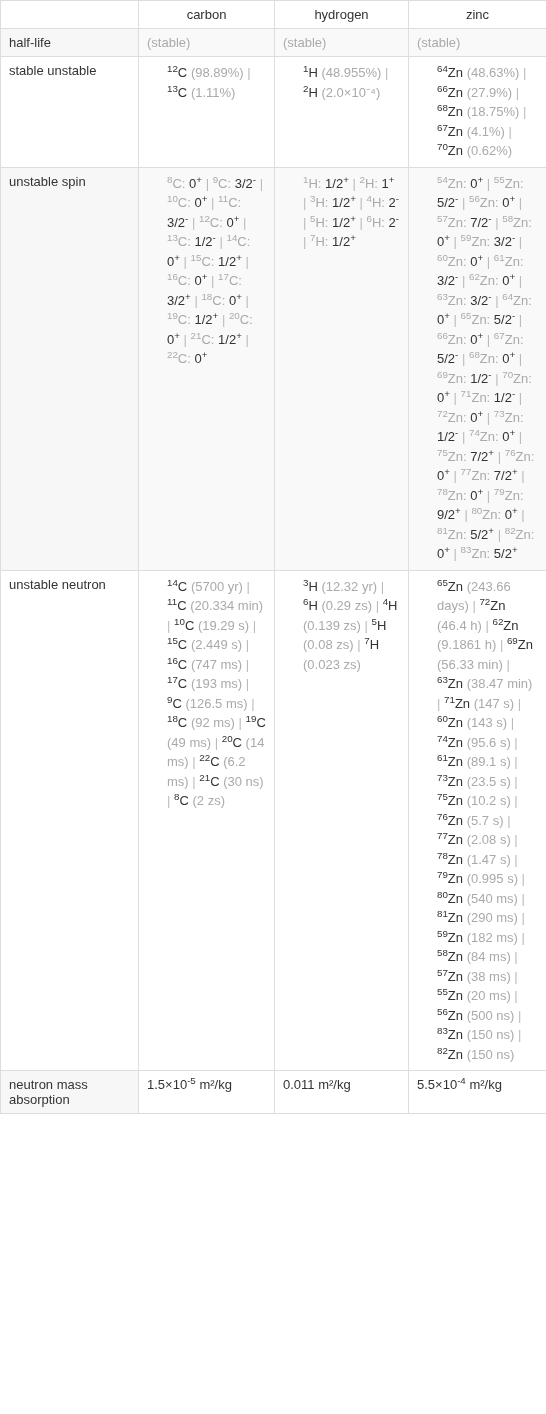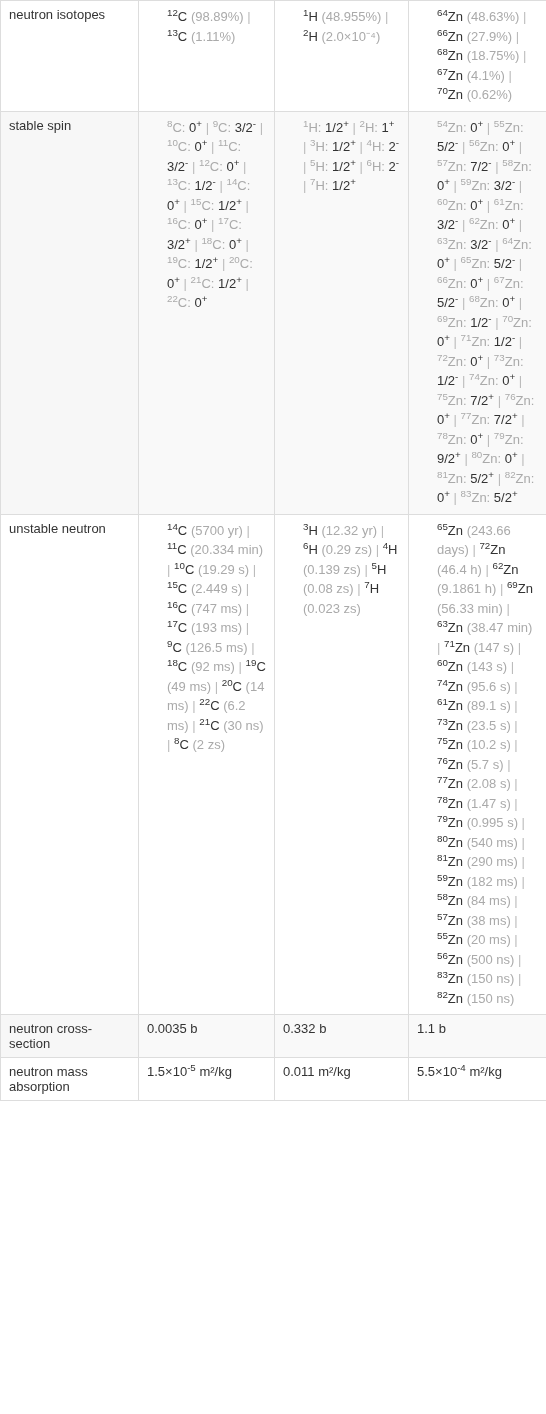--- a/index.html
+++ b/index.html
@@ -53,49 +53,55 @@
 <body>
 
 <table>
   <colgroup>
     <col class="label">
       <col class="c1">
       <col class="c2">
       <col class="c3">
   </colgroup>
   <tbody>
-
+      <tr>
+    <th></th>
+    <th>carbon</th>
+    <th>hydrogen</th>
+    <th>zinc</th>
+  </tr>
 
   <tr>
-    <td class="row-label">neutron isotopes</td>
+    <td class="row-label">half-life</td>
+    <td class="gray shade">(stable)</td>
+    <td class="gray shade">(stable)</td>
+    <td class="gray shade">(stable)</td>
+  </tr>
+
+  <tr>
+    <td class="row-label">stable unstable</td>
     <td class="entry"><span class="black"><sup>12</sup>C</span> <span class="gray">(98.89%)</span> <span class="sep">|</span> <span class="black"><sup>13</sup>C</span> <span class="gray">(1.11%)</span></td>
     <td class="entry"><span class="black"><sup>1</sup>H</span> <span class="gray">(48.955%)</span> <span class="sep">|</span> <span class="black"><sup>2</sup>H</span> <span class="gray">(2.0×10⁻⁴)</span></td>
     <td class="entry"><span class="black"><sup>64</sup>Zn</span> <span class="gray">(48.63%)</span> <span class="sep">|</span> <span class="black"><sup>66</sup>Zn</span> <span class="gray">(27.9%)</span> <span class="sep">|</span> <span class="black"><sup>68</sup>Zn</span> <span class="gray">(18.75%)</span> <span class="sep">|</span> <span class="black"><sup>67</sup>Zn</span> <span class="gray">(4.1%)</span> <span class="sep">|</span> <span class="black"><sup>70</sup>Zn</span> <span class="gray">(0.62%)</span></td>
   </tr>
 
   <tr>
-    <td class="row-label shade">stable spin</td>
+    <td class="row-label shade">unstable spin</td>
     <td class="entry shade"><span class="gray"><sup>8</sup>C:</span> <span class="black">0<sup>+</sup></span> <span class="sep">|</span> <span class="gray"><sup>9</sup>C:</span> <span class="black">3/2<sup>-</sup></span> <span class="sep">|</span> <span class="gray"><sup>10</sup>C:</span> <span class="black">0<sup>+</sup></span> <span class="sep">|</span> <span class="gray"><sup>11</sup>C:</span> <span class="black">3/2<sup>-</sup></span> <span class="sep">|</span> <span class="gray"><sup>12</sup>C:</span> <span class="black">0<sup>+</sup></span> <span class="sep">|</span> <span class="gray"><sup>13</sup>C:</span> <span class="black">1/2<sup>-</sup></span> <span class="sep">|</span> <span class="gray"><sup>14</sup>C:</span> <span class="black">0<sup>+</sup></span> <span class="sep">|</span> <span class="gray"><sup>15</sup>C:</span> <span class="black">1/2<sup>+</sup></span> <span class="sep">|</span> <span class="gray"><sup>16</sup>C:</span> <span class="black">0<sup>+</sup></span> <span class="sep">|</span> <span class="gray"><sup>17</sup>C:</span> <span class="black">3/2<sup>+</sup></span> <span class="sep">|</span> <span class="gray"><sup>18</sup>C:</span> <span class="black">0<sup>+</sup></span> <span class="sep">|</span> <span class="gray"><sup>19</sup>C:</span> <span class="black">1/2<sup>+</sup></span> <span class="sep">|</span> <span class="gray"><sup>20</sup>C:</span> <span class="black">0<sup>+</sup></span> <span class="sep">|</span> <span class="gray"><sup>21</sup>C:</span> <span class="black">1/2<sup>+</sup></span> <span class="sep">|</span> <span class="gray"><sup>22</sup>C:</span> <span class="black">0<sup>+</sup></span></td>
     <td class="entry shade"><span class="gray"><sup>1</sup>H:</span> <span class="black">1/2<sup>+</sup></span> <span class="sep">|</span> <span class="gray"><sup>2</sup>H:</span> <span class="black">1<sup>+</sup></span> <span class="sep">|</span> <span class="gray"><sup>3</sup>H:</span> <span class="black">1/2<sup>+</sup></span> <span class="sep">|</span> <span class="gray"><sup>4</sup>H:</span> <span class="black">2<sup>-</sup></span> <span class="sep">|</span> <span class="gray"><sup>5</sup>H:</span> <span class="black">1/2<sup>+</sup></span> <span class="sep">|</span> <span class="gray"><sup>6</sup>H:</span> <span class="black">2<sup>-</sup></span> <span class="sep">|</span> <span class="gray"><sup>7</sup>H:</span> <span class="black">1/2<sup>+</sup></span></td>
     <td class="entry shade"><span class="gray"><sup>54</sup>Zn:</span> <span class="black">0<sup>+</sup></span> <span class="sep">|</span> <span class="gray"><sup>55</sup>Zn:</span> <span class="black">5/2<sup>-</sup></span> <span class="sep">|</span> <span class="gray"><sup>56</sup>Zn:</span> <span class="black">0<sup>+</sup></span> <span class="sep">|</span> <span class="gray"><sup>57</sup>Zn:</span> <span class="black">7/2<sup>-</sup></span> <span class="sep">|</span> <span class="gray"><sup>58</sup>Zn:</span> <span class="black">0<sup>+</sup></span> <span class="sep">|</span> <span class="gray"><sup>59</sup>Zn:</span> <span class="black">3/2<sup>-</sup></span> <span class="sep">|</span> <span class="gray"><sup>60</sup>Zn:</span> <span class="black">0<sup>+</sup></span> <span class="sep">|</span> <span class="gray"><sup>61</sup>Zn:</span> <span class="black">3/2<sup>-</sup></span> <span class="sep">|</span> <span class="gray"><sup>62</sup>Zn:</span> <span class="black">0<sup>+</sup></span> <span class="sep">|</span> <span class="gray"><sup>63</sup>Zn:</span> <span class="black">3/2<sup>-</sup></span> <span class="sep">|</span> <span class="gray"><sup>64</sup>Zn:</span> <span class="black">0<sup>+</sup></span> <span class="sep">|</span> <span class="gray"><sup>65</sup>Zn:</span> <span class="black">5/2<sup>-</sup></span> <span class="sep">|</span> <span class="gray"><sup>66</sup>Zn:</span> <span class="black">0<sup>+</sup></span> <span class="sep">|</span> <span class="gray"><sup>67</sup>Zn:</span> <span class="black">5/2<sup>-</sup></span> <span class="sep">|</span> <span class="gray"><sup>68</sup>Zn:</span> <span class="black">0<sup>+</sup></span> <span class="sep">|</span> <span class="gray"><sup>69</sup>Zn:</span> <span class="black">1/2<sup>-</sup></span> <span class="sep">|</span> <span class="gray"><sup>70</sup>Zn:</span> <span class="black">0<sup>+</sup></span> <span class="sep">|</span> <span class="gray"><sup>71</sup>Zn:</span> <span class="black">1/2<sup>-</sup></span> <span class="sep">|</span> <span class="gray"><sup>72</sup>Zn:</span> <span class="black">0<sup>+</sup></span> <span class="sep">|</span> <span class="gray"><sup>73</sup>Zn:</span> <span class="black">1/2<sup>-</sup></span> <span class="sep">|</span> <span class="gray"><sup>74</sup>Zn:</span> <span class="black">0<sup>+</sup></span> <span class="sep">|</span> <span class="gray"><sup>75</sup>Zn:</span> <span class="black">7/2<sup>+</sup></span> <span class="sep">|</span> <span class="gray"><sup>76</sup>Zn:</span> <span class="black">0<sup>+</sup></span> <span class="sep">|</span> <span class="gray"><sup>77</sup>Zn:</span> <span class="black">7/2<sup>+</sup></span> <span class="sep">|</span> <span class="gray"><sup>78</sup>Zn:</span> <span class="black">0<sup>+</sup></span> <span class="sep">|</span> <span class="gray"><sup>79</sup>Zn:</span> <span class="black">9/2<sup>+</sup></span> <span class="sep">|</span> <span class="gray"><sup>80</sup>Zn:</span> <span class="black">0<sup>+</sup></span> <span class="sep">|</span> <span class="gray"><sup>81</sup>Zn:</span> <span class="black">5/2<sup>+</sup></span> <span class="sep">|</span> <span class="gray"><sup>82</sup>Zn:</span> <span class="black">0<sup>+</sup></span> <span class="sep">|</span> <span class="gray"><sup>83</sup>Zn:</span> <span class="black">5/2<sup>+</sup></span></td>
   </tr>
 
   <tr>
     <td class="row-label">unstable neutron</td>
     <td class="entry"><span class="black"><sup>14</sup>C</span> <span class="gray">(5700 yr)</span> <span class="sep">|</span> <span class="black"><sup>11</sup>C</span> <span class="gray">(20.334 min)</span> <span class="sep">|</span> <span class="black"><sup>10</sup>C</span> <span class="gray">(19.29 s)</span> <span class="sep">|</span> <span class="black"><sup>15</sup>C</span> <span class="gray">(2.449 s)</span> <span class="sep">|</span> <span class="black"><sup>16</sup>C</span> <span class="gray">(747 ms)</span> <span class="sep">|</span> <span class="black"><sup>17</sup>C</span> <span class="gray">(193 ms)</span> <span class="sep">|</span> <span class="black"><sup>9</sup>C</span> <span class="gray">(126.5 ms)</span> <span class="sep">|</span> <span class="black"><sup>18</sup>C</span> <span class="gray">(92 ms)</span> <span class="sep">|</span> <span class="black"><sup>19</sup>C</span> <span class="gray">(49 ms)</span> <span class="sep">|</span> <span class="black"><sup>20</sup>C</span> <span class="gray">(14 ms)</span> <span class="sep">|</span> <span class="black"><sup>22</sup>C</span> <span class="gray">(6.2 ms)</span> <span class="sep">|</span> <span class="black"><sup>21</sup>C</span> <span class="gray">(30 ns)</span> <span class="sep">|</span> <span class="black"><sup>8</sup>C</span> <span class="gray">(2 zs)</span></td>
     <td class="entry"><span class="black"><sup>3</sup>H</span> <span class="gray">(12.32 yr)</span> <span class="sep">|</span> <span class="black"><sup>6</sup>H</span> <span class="gray">(0.29 zs)</span> <span class="sep">|</span> <span class="black"><sup>4</sup>H</span> <span class="gray">(0.139 zs)</span> <span class="sep">|</span> <span class="black"><sup>5</sup>H</span> <span class="gray">(0.08 zs)</span> <span class="sep">|</span> <span class="black"><sup>7</sup>H</span> <span class="gray">(0.023 zs)</span></td>
     <td class="entry"><span class="black"><sup>65</sup>Zn</span> <span class="gray">(243.66 days)</span> <span class="sep">|</span> <span class="black"><sup>72</sup>Zn</span> <span class="gray">(46.4 h)</span> <span class="sep">|</span> <span class="black"><sup>62</sup>Zn</span> <span class="gray">(9.1861 h)</span> <span class="sep">|</span> <span class="black"><sup>69</sup>Zn</span> <span class="gray">(56.33 min)</span> <span class="sep">|</span> <span class="black"><sup>63</sup>Zn</span> <span class="gray">(38.47 min)</span> <span class="sep">|</span> <span class="black"><sup>71</sup>Zn</span> <span class="gray">(147 s)</span> <span class="sep">|</span> <span class="black"><sup>60</sup>Zn</span> <span class="gray">(143 s)</span> <span class="sep">|</span> <span class="black"><sup>74</sup>Zn</span> <span class="gray">(95.6 s)</span> <span class="sep">|</span> <span class="black"><sup>61</sup>Zn</span> <span class="gray">(89.1 s)</span> <span class="sep">|</span> <span class="black"><sup>73</sup>Zn</span> <span class="gray">(23.5 s)</span> <span class="sep">|</span> <span class="black"><sup>75</sup>Zn</span> <span class="gray">(10.2 s)</span> <span class="sep">|</span> <span class="black"><sup>76</sup>Zn</span> <span class="gray">(5.7 s)</span> <span class="sep">|</span> <span class="black"><sup>77</sup>Zn</span> <span class="gray">(2.08 s)</span> <span class="sep">|</span> <span class="black"><sup>78</sup>Zn</span> <span class="gray">(1.47 s)</span> <span class="sep">|</span> <span class="black"><sup>79</sup>Zn</span> <span class="gray">(0.995 s)</span> <span class="sep">|</span> <span class="black"><sup>80</sup>Zn</span> <span class="gray">(540 ms)</span> <span class="sep">|</span> <span class="black"><sup>81</sup>Zn</span> <span class="gray">(290 ms)</span> <span class="sep">|</span> <span class="black"><sup>59</sup>Zn</span> <span class="gray">(182 ms)</span> <span class="sep">|</span> <span class="black"><sup>58</sup>Zn</span> <span class="gray">(84 ms)</span> <span class="sep">|</span> <span class="black"><sup>57</sup>Zn</span> <span class="gray">(38 ms)</span> <span class="sep">|</span> <span class="black"><sup>55</sup>Zn</span> <span class="gray">(20 ms)</span> <span class="sep">|</span> <span class="black"><sup>56</sup>Zn</span> <span class="gray">(500 ns)</span> <span class="sep">|</span> <span class="black"><sup>83</sup>Zn</span> <span class="gray">(150 ns)</span> <span class="sep">|</span> <span class="black"><sup>82</sup>Zn</span> <span class="gray">(150 ns)</span></td>
   </tr>
 
-  <tr>
-    <td class="row-label shade">neutron cross-section</td>
-    <td class="shade">0.0035 b</td>
-    <td class="shade">0.332 b</td>
-    <td class="shade">1.1 b</td>
-  </tr>
 
   <tr>
     <td class="row-label">neutron mass absorption</td>
     <td>1.5×10<sup>-5</sup> m²/kg</td>
     <td>0.011 m²/kg</td>
     <td>5.5×10<sup>-4</sup> m²/kg</td>
   </tr>
 </tbody>
   </table>
 

